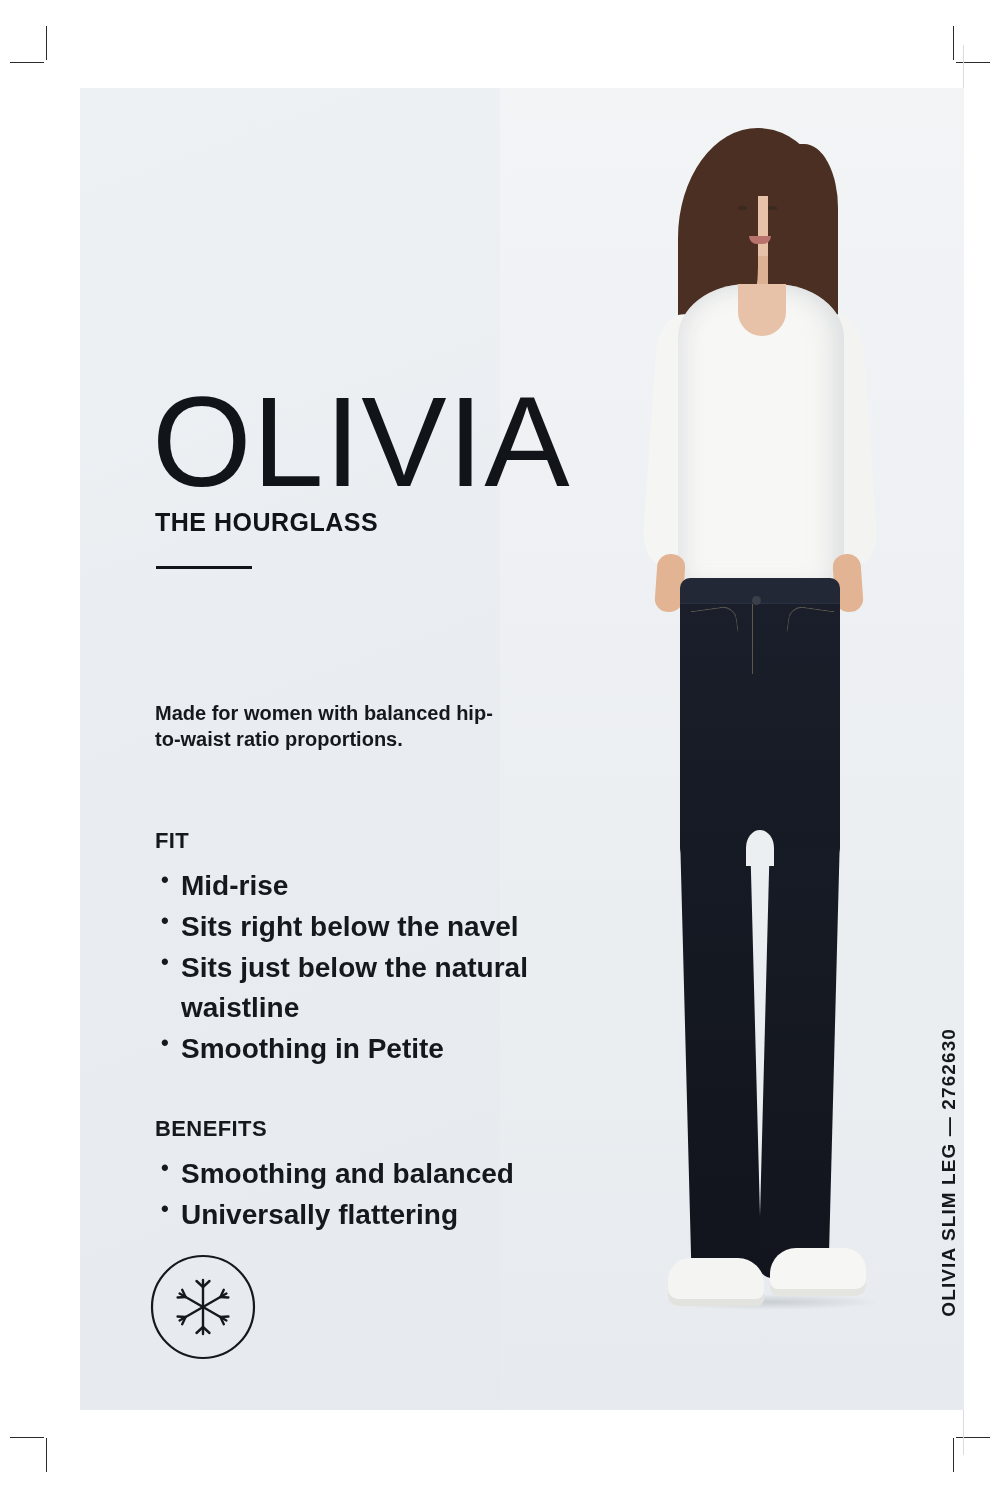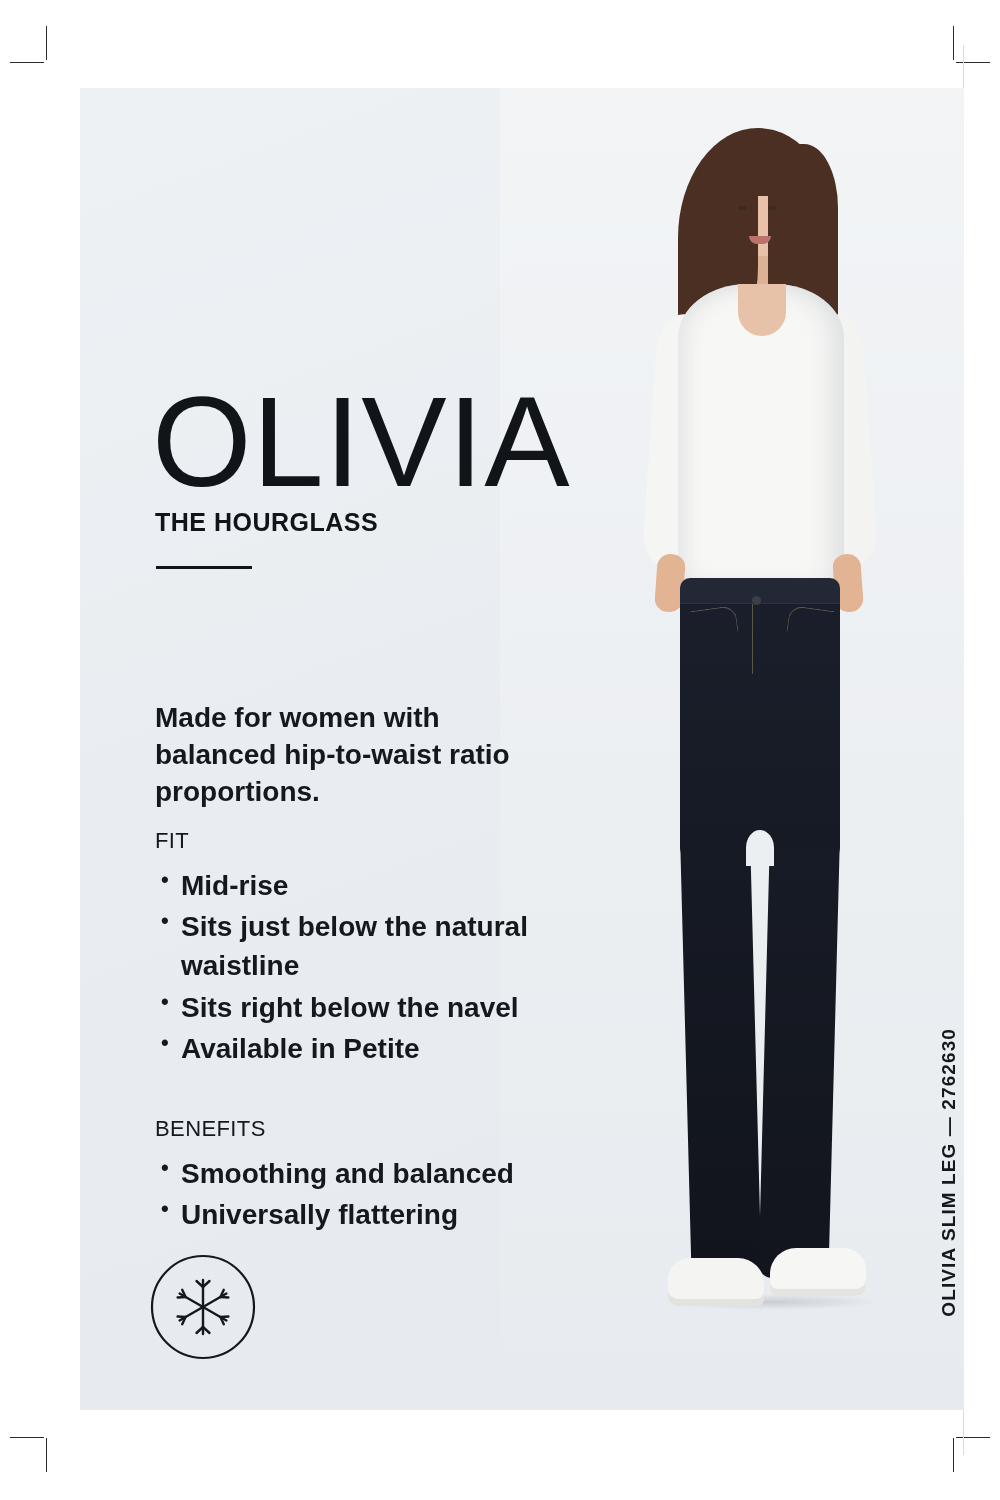--- a/index.html
+++ b/index.html
@@ -224,36 +224,36 @@
     height: 3px;
     background: #111418;
   }
 
   
   .intro {
     position: absolute;
     left: 75px;
     top: 612px;
     width: 360px;
-    font-size: 28px;
+    font-size: 20px;
     font-weight: bold;
     line-height: 1.32;
     color: #15181c;
   }
   .sect {
     position: absolute;
     left: 75px;
     width: 400px;
     color: #15181c;
   }
   .sect.fit { top: 740px; }
   .sect.benefits { top: 1028px; }
   .sect-title {
     font-size: 22px;
-    font-weight: normal;
+    font-weight: bold;
     letter-spacing: .4px;
     margin-bottom: 12px;
   }
   ul.items {
     list-style: none;
     margin: 0;
     padding: 0;
   }
   ul.items li {
     position: relative;
@@ -345,23 +345,23 @@
   <div class="headline">OLIVIA</div>
   <div class="subhead">THE HOURGLASS</div>
   <div class="rule"></div>
 
   <div class="intro">Made for women with balanced hip-to-waist ratio proportions.</div>
 
   <div class="sect fit">
     <div class="sect-title">FIT</div>
     <ul class="items">
       <li>Mid-rise</li>
+      <li>Sits right below the navel</li>
       <li>Sits just below the natural waistline</li>
-      <li>Sits right below the navel</li>
-      <li>Available in Petite</li>
+      <li>Smoothing in Petite</li>
     </ul>
   </div>
 
   <div class="sect benefits">
     <div class="sect-title">BENEFITS</div>
     <ul class="items">
       <li>Smoothing and balanced</li>
       <li>Universally flattering</li>
     </ul>
   </div>

